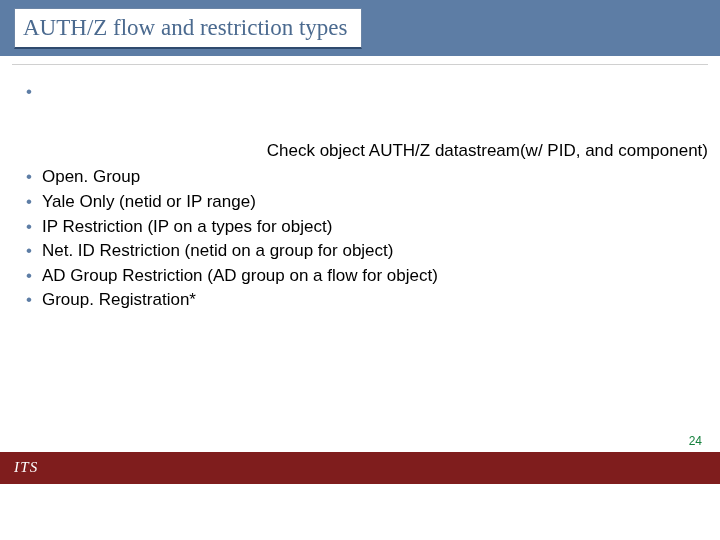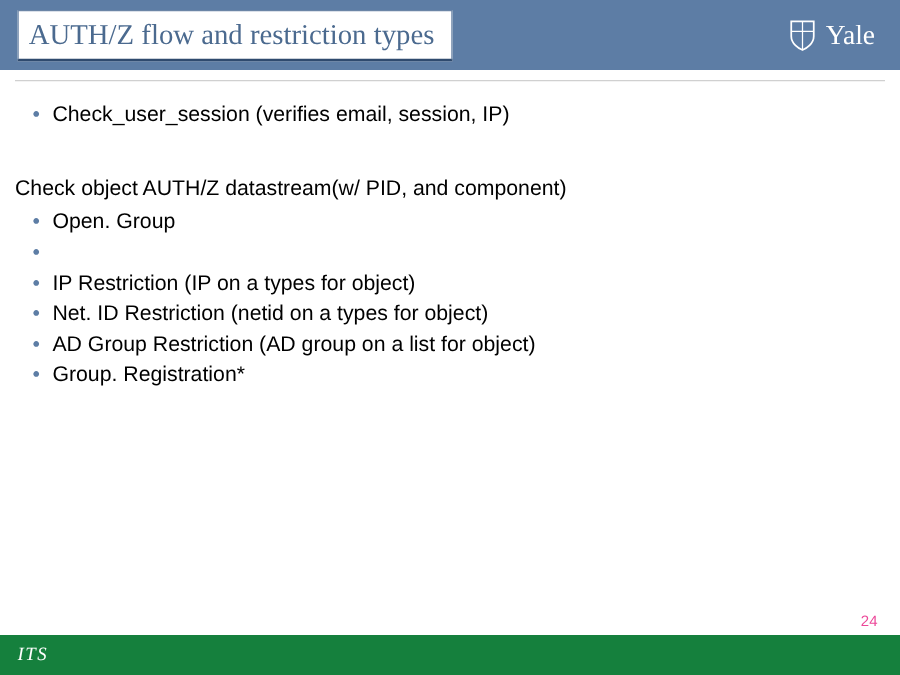--- a/index.html
+++ b/index.html
@@ -1,17 +1,17 @@
 <!DOCTYPE html>
 <html><head>
 <meta charset="utf-8">
 <style>
   * { margin: 0; padding: 0; box-sizing: border-box; }
   html, body { width: 720px; height: 540px; font-family: Verdana, Geneva, sans-serif; background: #fff; }
-  .slide { position: relative; width: 720px; height: 540px; background: #fff; }
+  .slide { position: relative; width: 720px; height: 484px; background: #fff; text-align: right; }
   .header-bar {
     position: absolute; top: 0; left: 0; right: 0; height: 56px;
     background: #5d7da5;
     display: flex; align-items: center; justify-content: space-between;
     padding: 0 20px 0 14px;
   }
   .title-box {
     background: #fff; border: 1px solid #6b85a6;
     padding: 6px 14px 6px 8px;
     font-family: Georgia, "Times New Roman", serif;
@@ -25,76 +25,66 @@
   .content { position: absolute; top: 80px; left: 12px; right: 12px; color: #000; font-size: 17px; line-height: 1.45; }
   .bullet-row { display: flex; align-items: flex-start; gap: 10px; margin-left: 14px; }
   .bullet-dot { color: #5d7da5; font-size: 17px; line-height: 1.45; }
   .sub { margin-top: 34px; }
   .sub-head { margin-left: 0; }
   .sub-list .bullet-row { margin-left: 14px; }
   .sub-list { margin-top: 2px; }
 
   .footer-bar {
     position: absolute; left: 0; right: 0; bottom: 0; height: 32px;
-    background: #15803d; display: flex; align-items: center; justify-content: space-between;
+    background: #7f1d1d; display: flex; align-items: center; justify-content: space-between;
     padding: 0 18px 0 14px;
   }
   .footer-left { display: flex; align-items: center; gap: 8px; color: #cfd9e6; font-size: 11px; letter-spacing: 1.2px; }
-  .page-num { position: absolute; right: 18px; bottom: 36px; color: #ec4899; font-size: 12px; }
+  .page-num { position: absolute; right: 18px; bottom: 36px; color: #15803d; font-size: 12px; }
 </style>
 </head>
 <body>
 
 <div class="slide">
 
   <div class="header-bar">
     <div class="title-box">
       <span>AUTH/Z flow and restriction types</span>
     </div>
-    <div class="logo-wrap">
-      <span>
-        <svg width="22" height="26" viewBox="0 0 22 26">
-          <path d="M2 2 H20 V14 C20 20 14 24 11 25 C8 24 2 20 2 14 Z" fill="none" stroke="#fff" stroke-width="1.4"></path>
-          <line x1="11" y1="2" x2="11" y2="25" stroke="#fff" stroke-width="1"></line>
-          <line x1="2" y1="10" x2="20" y2="10" stroke="#fff" stroke-width="1"></line>
-        </svg>
-      </span>
-      <span style="font-family: Georgia, serif; font-size: 22px;">Yale</span>
-    </div>
   </div>
 
   <div class="hr-under"></div>
 
   <div class="content">
     <div class="bullet-row">
       <span class="bullet-dot">•</span>
-      <span>Check_user_session (verifies email, session, IP)</span>
     </div>
 
     <div class="sub">
       <div class="sub-head">Check object AUTH/Z datastream(w/ PID, and component)</div>
       <div class="sub-list">
         <div class="bullet-row">
           <span class="bullet-dot">•</span>
           <span>Open. Group</span>
         </div>
         <div class="bullet-row">
           <span class="bullet-dot">•</span>
+          <span>Yale Only (netid or IP range)</span>
         </div>
         <div class="bullet-row">
           <span class="bullet-dot">•</span>
           <span>IP Restriction (IP on a types for object)</span>
         </div>
         <div class="bullet-row">
           <span class="bullet-dot">•</span>
-          <span>Net. ID Restriction (netid on a types for object)</span>
+          <span>Net. ID Restriction (netid on a group for object)</span>
         </div>
         <div class="bullet-row">
           <span class="bullet-dot">•</span>
-          <span>AD Group Restriction (AD group on a list for object)</span>
+          <span>AD Group Restriction (AD group on a flow for object)</span>
         </div>
         <div class="bullet-row">
           <span class="bullet-dot">•</span>
           <span>Group. Registration*</span>
         </div>
       </div>
     </div>
   </div>
 
   <div class="page-num">24</div>

